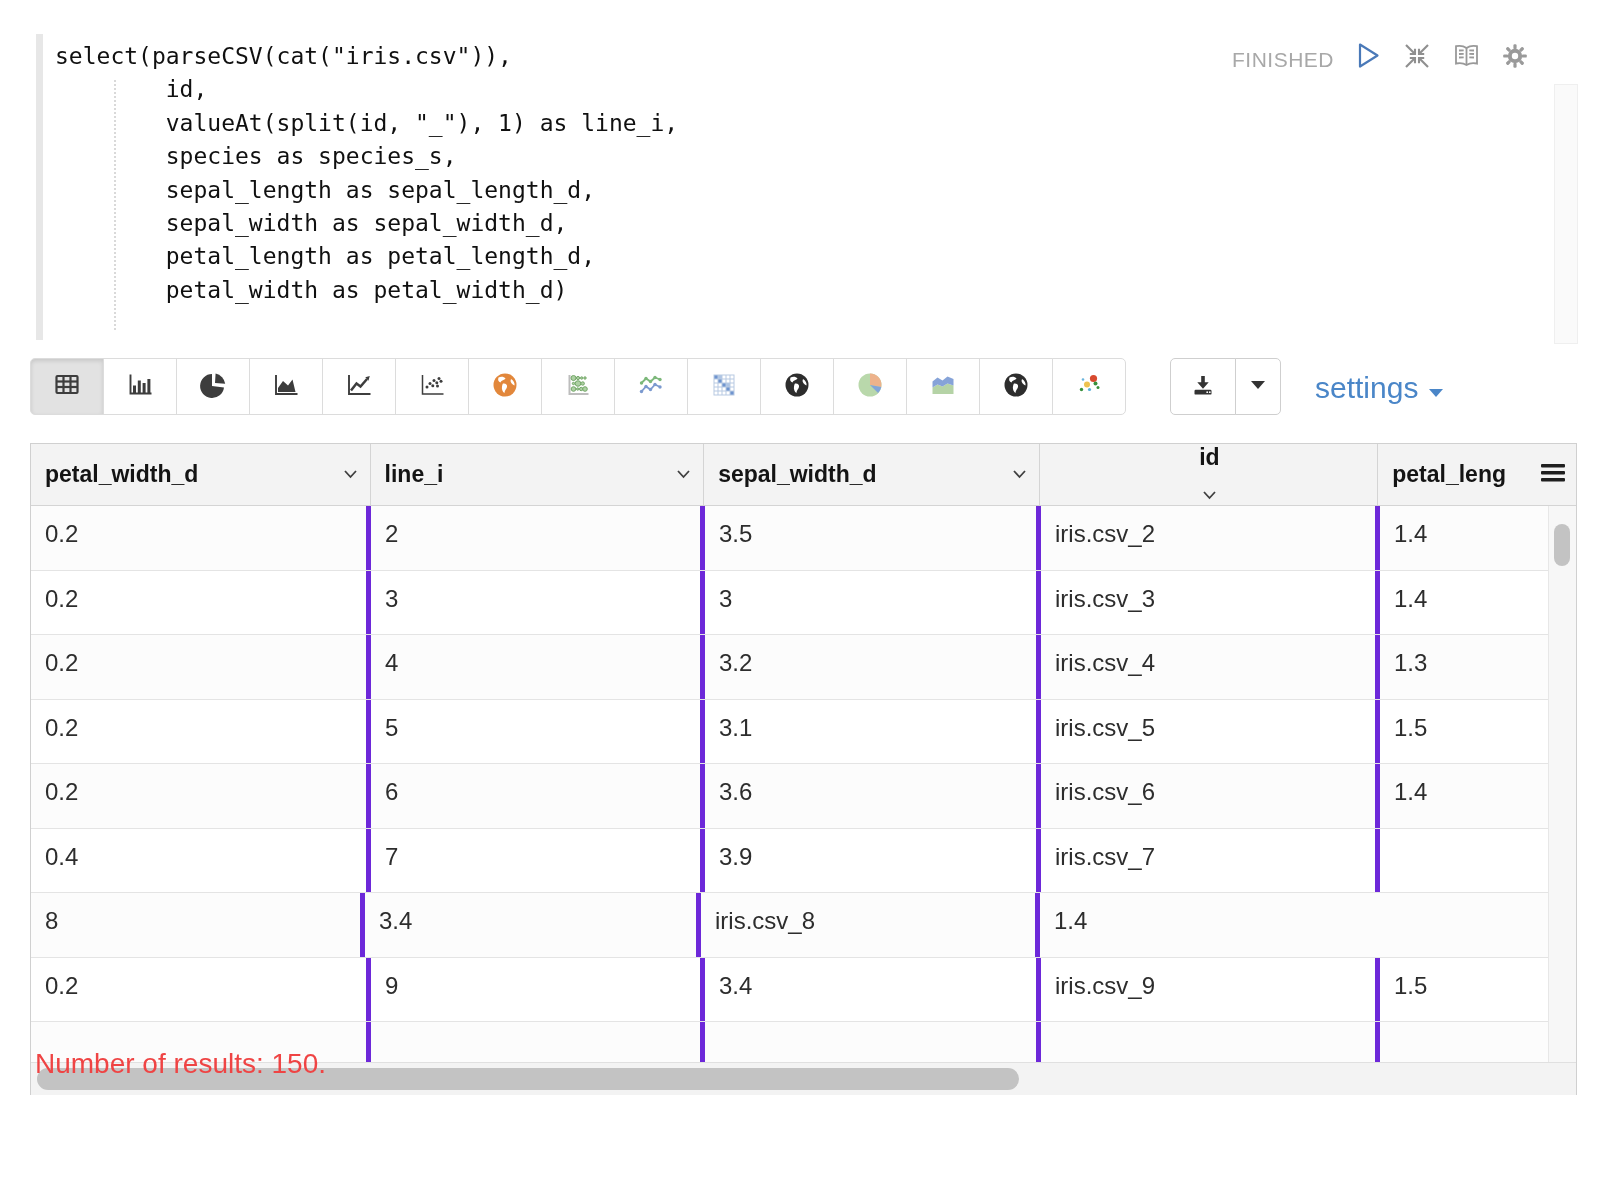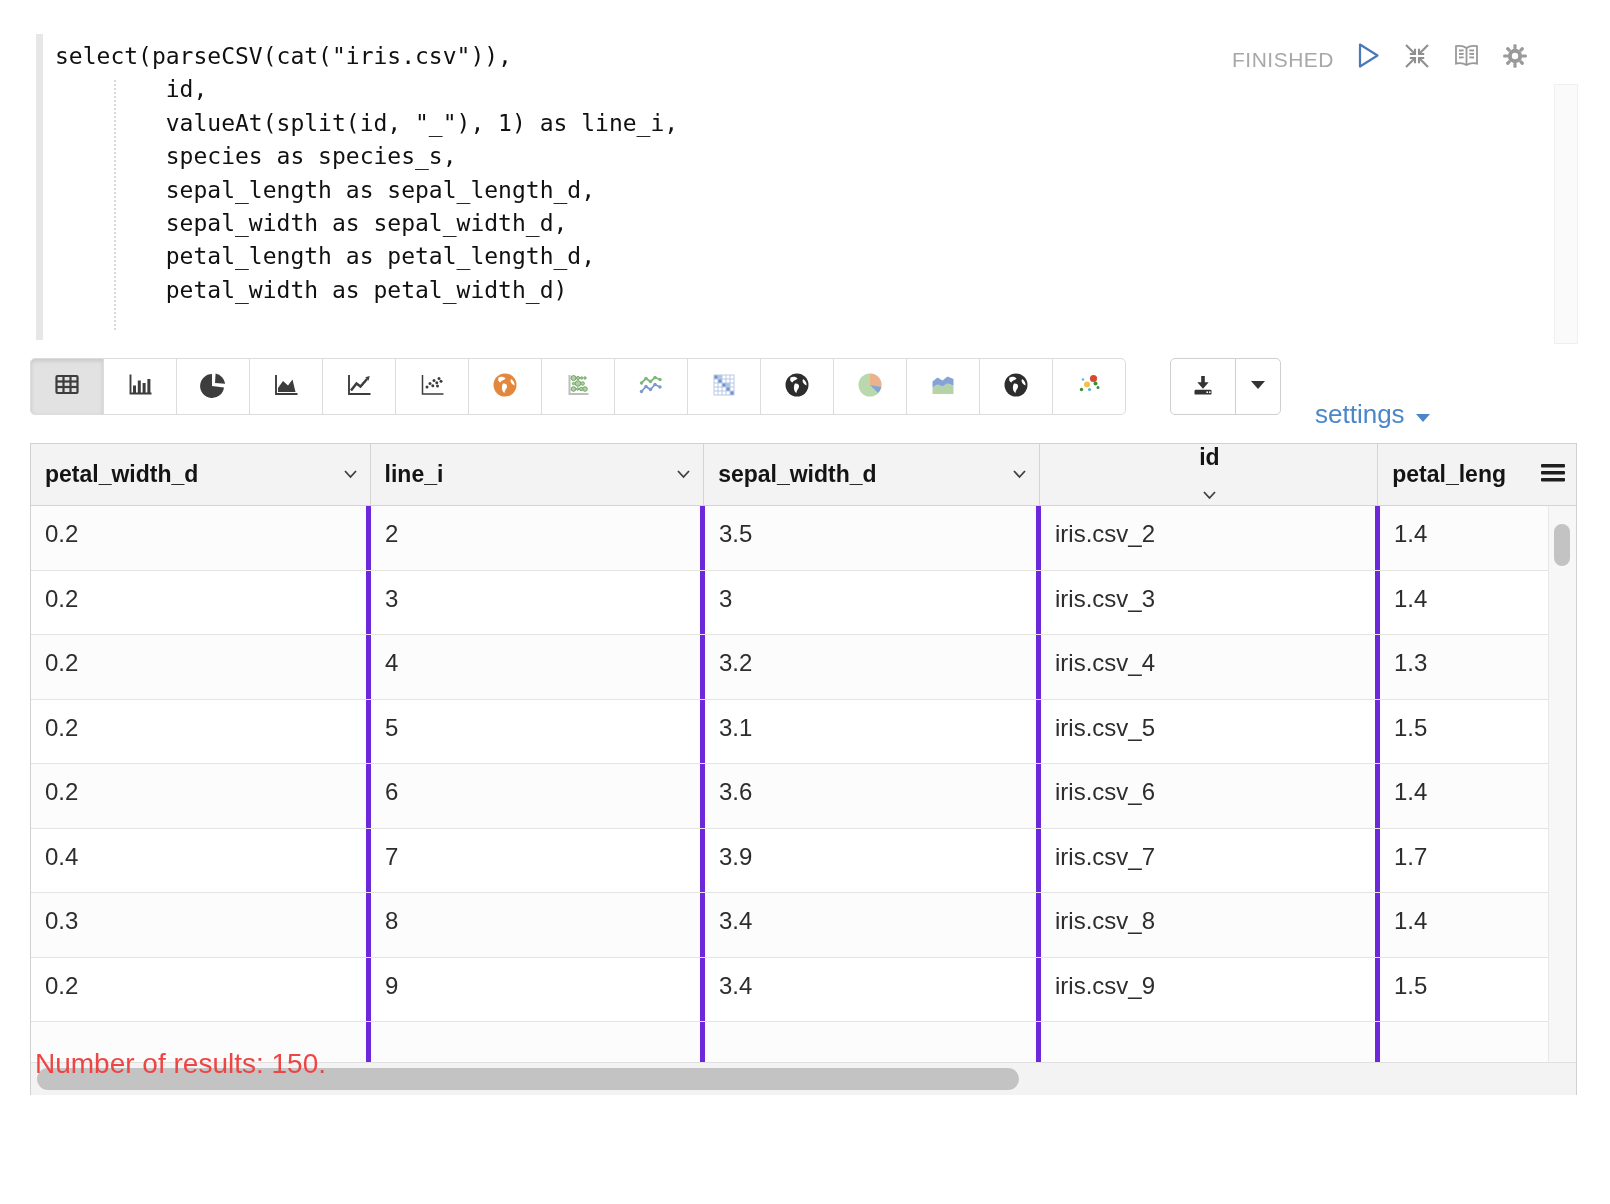--- a/index.html
+++ b/index.html
@@ -25,21 +25,21 @@
     display:flex;align-items:center;justify-content:center;cursor:pointer;padding:0;}
   .chart-btn:first-child{border-radius:5px 0 0 5px;margin-left:0;}
   .chart-btn:last-child{border-radius:0 5px 5px 0;}
   .chart-btn.active{background:#e2e2e2;box-shadow:inset 0 2px 4px rgba(0,0,0,.12);}
   .dl-group{position:absolute;left:1140px;top:0;display:flex;}
   .dl-btn{width:66px;height:57px;background:#fff;border:1px solid #cfcfcf;border-radius:5px 0 0 5px;
     display:flex;align-items:center;justify-content:center;cursor:pointer;padding:0;}
   .dl-caret{width:46px;height:57px;background:#fff;border:1px solid #cfcfcf;margin-left:-1px;border-radius:0 5px 5px 0;
     display:flex;align-items:center;justify-content:center;cursor:pointer;padding:0;}
   .settings-link{position:absolute;left:1285px;top:13px;display:flex;align-items:center;gap:10px;
-    color:#4a86c8;font-size:26px;cursor:pointer;margin-top:28px;}
+    color:#4a86c8;font-size:30px;cursor:pointer;}
   
   .grid{position:absolute;left:30px;top:443px;width:1547px;height:652px;border:1px solid #d0d0d0;box-sizing:border-box;background:#ec4899;}
   .grid-header{display:flex;height:62px;background:#f3f3f3;border-bottom:1px solid #d4d4d4;box-sizing:border-box;}
   .hcell{display:flex;align-items:center;justify-content:space-between;box-sizing:border-box;
     border-right:1px solid #d4d4d4;padding:0 12px 0 14px;overflow:hidden;}
   .hcell .hlabel{font-weight:bold;font-size:23px;color:#141414;white-space:nowrap;}
   .hcell.menu{justify-content:center;padding:0;border-right:none;}
   .h0{width:340px;}.h1{width:334px;}.h2{width:336px;}.h3{width:339px;flex-direction:column;}.h4{width:151px;border-right:none;padding-right:0;text-align:center;}
   .hmenu{width:47px;}
   .grid-viewport{position:relative;height:556px;display:flex;}
@@ -454,24 +454,22 @@
           <div class="grid-cell c1">6</div>
           <div class="grid-cell c2">3.6</div>
           <div class="grid-cell c3">iris.csv_6</div>
           <div class="grid-cell c4">1.4</div>
         </div>
         <div class="grid-row even">
           <div class="grid-cell c0">0.4</div>
           <div class="grid-cell c1">7</div>
           <div class="grid-cell c2">3.9</div>
           <div class="grid-cell c3">iris.csv_7</div>
-          <div class="grid-cell c4">1.7</div>
         </div>
         <div class="grid-row">
-          <div class="grid-cell c0">0.3</div>
           <div class="grid-cell c1">8</div>
           <div class="grid-cell c2">3.4</div>
           <div class="grid-cell c3">iris.csv_8</div>
           <div class="grid-cell c4">1.4</div>
         </div>
         <div class="grid-row even">
           <div class="grid-cell c0">0.2</div>
           <div class="grid-cell c1">9</div>
           <div class="grid-cell c2">3.4</div>
           <div class="grid-cell c3">iris.csv_9</div>

